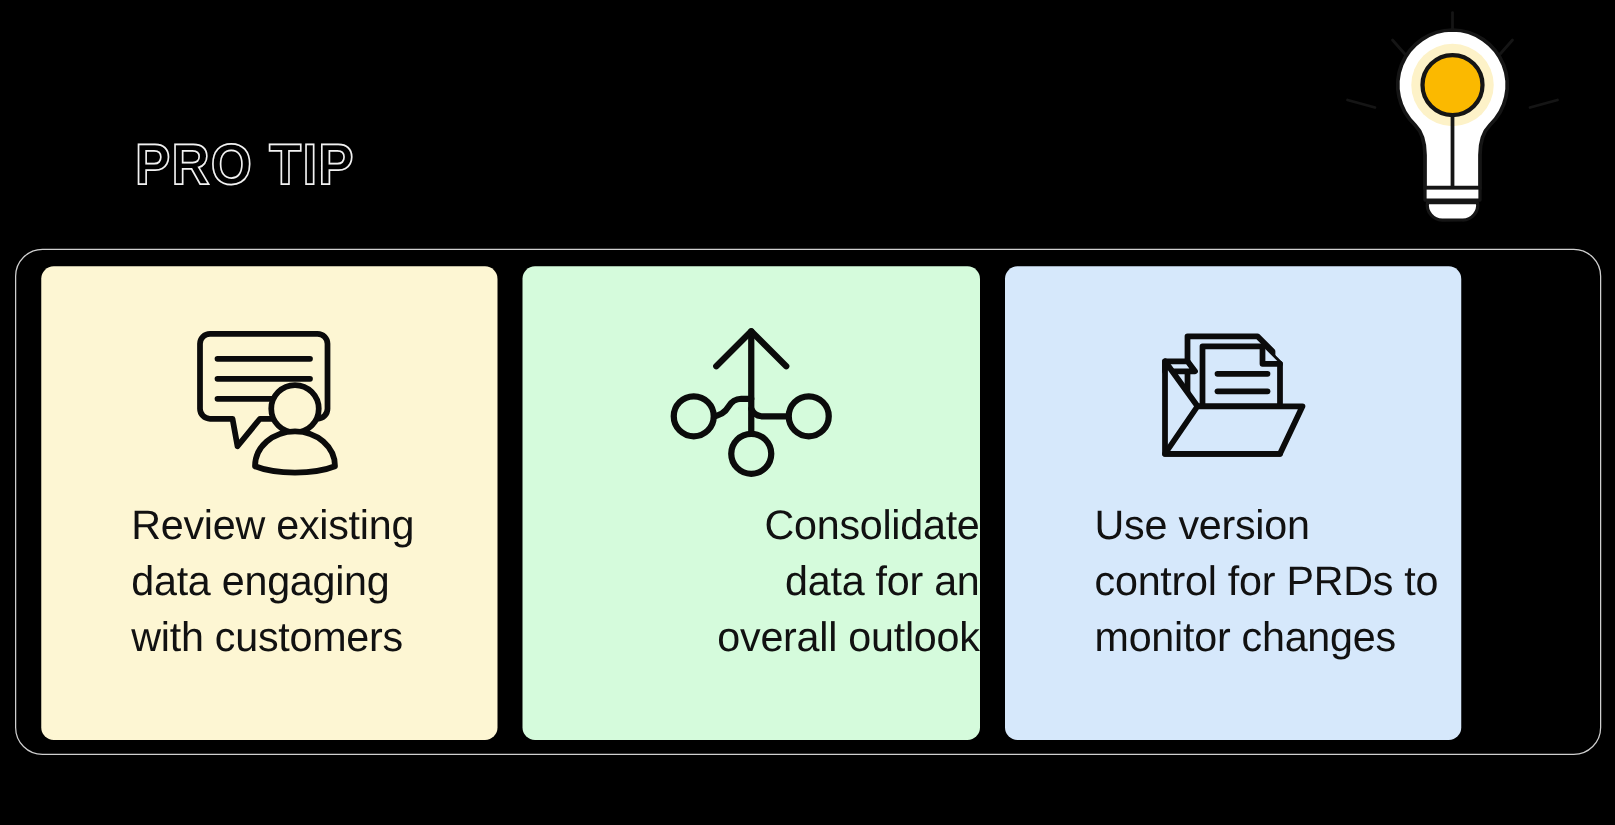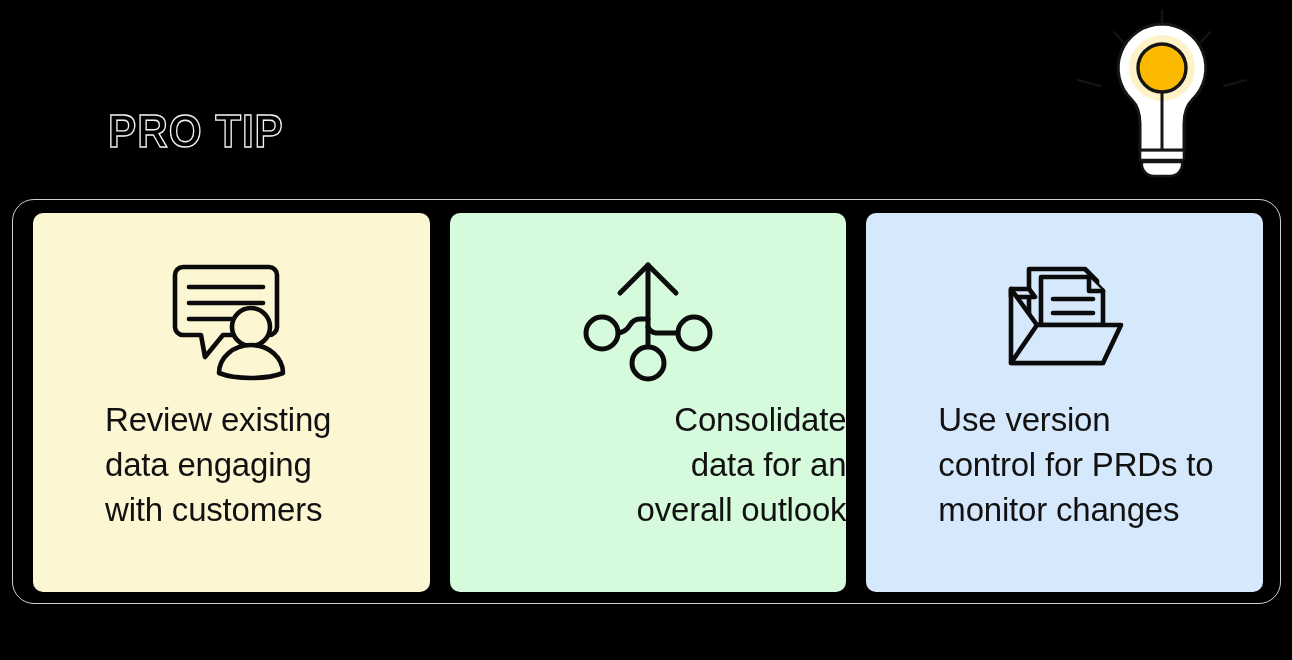--- a/index.html
+++ b/index.html
@@ -53,21 +53,21 @@
     border: 1.5px solid #cfcfcf;
     border-radius: 22px;
     background: transparent;
   }
 
   
   .card-row {
     position: absolute;
     left: 33px;
     top: 213px;
-    width: 1230px;
+    width: 1136px;
     height: 379px;
     display: flex;
     gap: 20px;
   }
 
   .card {
     flex: 1 1 0;
     border-radius: 10px;
     display: flex;
     flex-direction: column;

